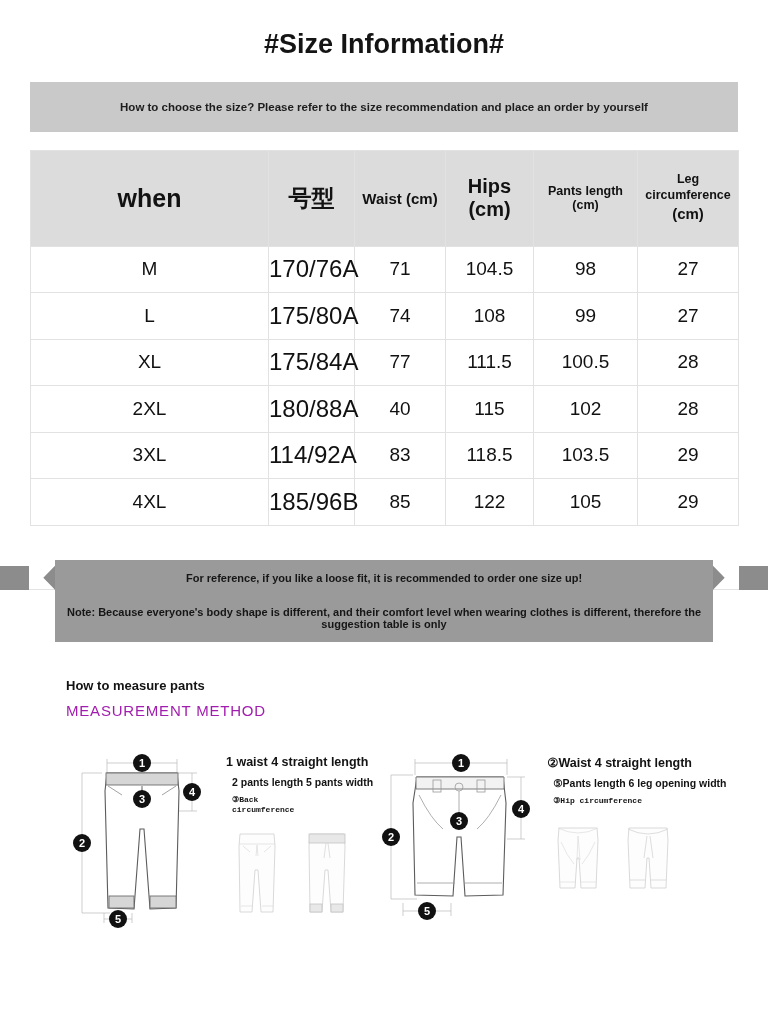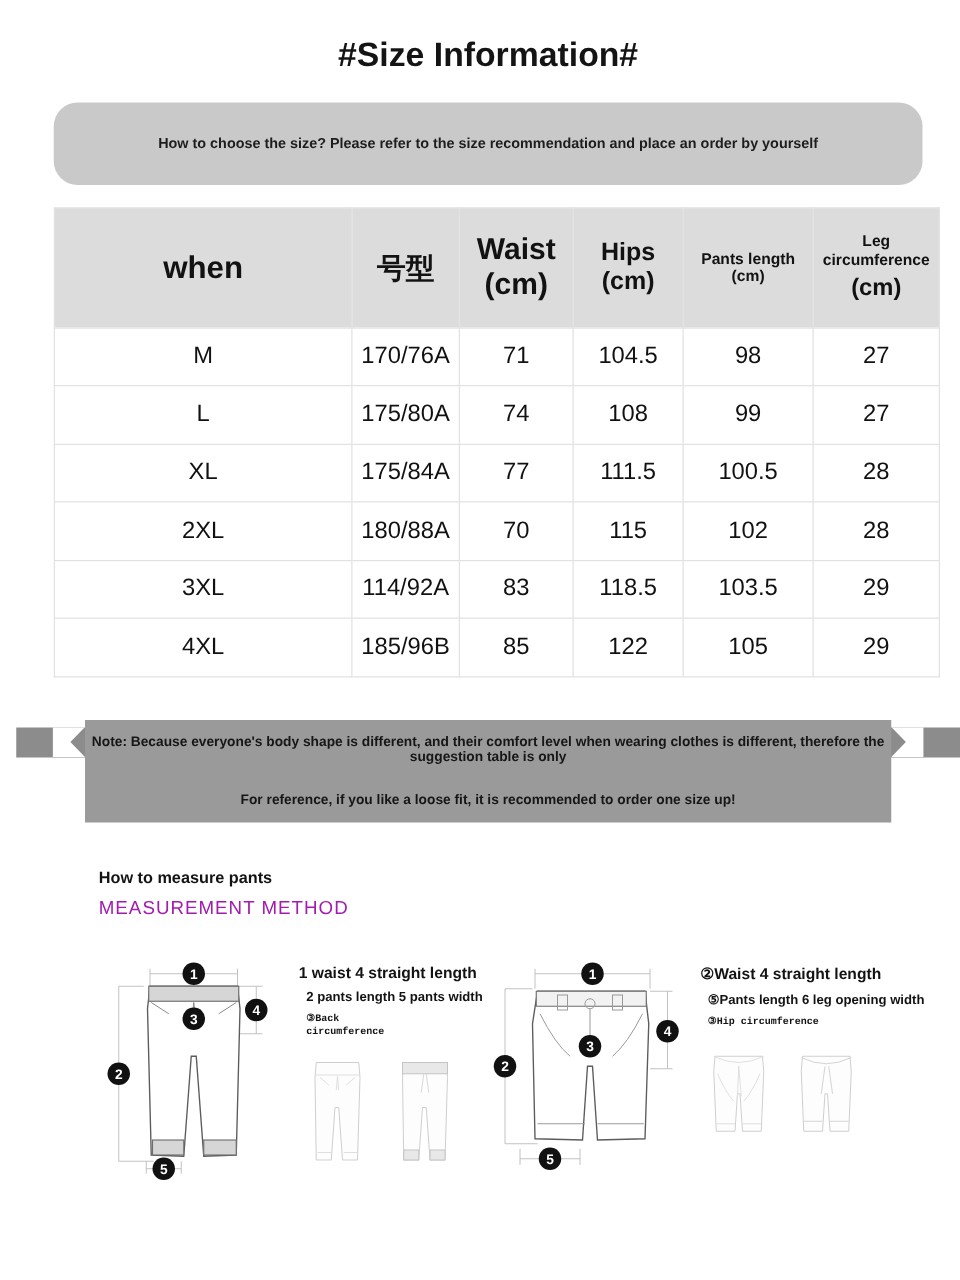--- a/index.html
+++ b/index.html
@@ -4,21 +4,21 @@
 <style>
   * { box-sizing: border-box; }
   html, body {
     margin: 0; padding: 0;
     width: 768px; height: 1024px;
     background: #ffffff;
     font-family: "Liberation Sans", sans-serif;
     color: #1a1a1a;
     overflow: hidden;
   }
-  .page { position: relative; width: 768px; height: 1024px; padding-left: 13px; }
+  .page { position: relative; width: 768px; height: 1024px; }
 
   
   .title-main {
     text-align: center;
     font-size: 27px;
     font-weight: bold;
     letter-spacing: 0px;
     color: #141414;
     padding-top: 30px;
     line-height: 1.1;
@@ -28,26 +28,25 @@
     font-size: 17px;
     font-weight: normal;
     letter-spacing: 1.2px;
     color: #3d3d3d;
     margin-top: 16px;
   }
 
   
   .intro-banner {
     margin: 22px 30px 0 30px;
-    height: 66px;
+    height: 50px;
     background: #c9c9c9;
     display: flex;
     align-items: center;
     justify-content: center;
-    border-radius: 19px;
   }
   .intro-banner span {
     font-size: 11.5px;
     font-weight: bold;
     color: #1d1d1d;
   }
 
   
   .size-table {
     margin: 18px 30px 0 30px;
@@ -62,29 +61,29 @@
     padding: 0;
   }
   .size-table thead th {
     background: #dcdcdc;
     height: 96px;
     font-weight: bold;
     color: #121212;
   }
   .h-size   { font-size: 25px; }
   .h-model  { font-size: 23px; }
-  .h-waist  { font-size: 24px; }
+  .h-waist  { font-size: 15px; }
   .h-hips   { font-size: 20px; }
   .h-plen   { font-size: 12.5px; }
   .h-leg    { font-size: 12.5px; line-height: 1.25; }
-  .h-leg .big { display: block; font-size: 19px; margin-top: 2px; }
+  .h-leg .big { display: block; font-size: 15px; margin-top: 2px; }
 
   .size-table tbody td { height: 46.5px; font-size: 19px; color: #111; }
   .size-table tbody td.c-size  { font-size: 19px; }
-  .size-table tbody td.c-model { font-size: 19px; }
+  .size-table tbody td.c-model { font-size: 24px; }
 
   
   .note-wrap {
     position: relative;
     margin-top: 34px;
     height: 82px;
   }
   .note-band {
     position: absolute;
     left: 0; right: 0; top: 6px;
@@ -194,21 +193,21 @@
           <td class="c-size">XL</td>
           <td class="c-model">175/84A</td>
           <td class="c-val">77</td>
           <td class="c-val">111.5</td>
           <td class="c-val">100.5</td>
           <td class="c-val">28</td>
         </tr>
         <tr>
           <td class="c-size">2XL</td>
           <td class="c-model">180/88A</td>
-          <td class="c-val">70</td>
+          <td class="c-val">40</td>
           <td class="c-val">115</td>
           <td class="c-val">102</td>
           <td class="c-val">28</td>
         </tr>
         <tr>
           <td class="c-size">3XL</td>
           <td class="c-model">114/92A</td>
           <td class="c-val">83</td>
           <td class="c-val">118.5</td>
           <td class="c-val">103.5</td>
@@ -223,22 +222,22 @@
           <td class="c-val">29</td>
         </tr>
       </tbody>
   </table>
 
   <div class="note-wrap">
     <div class="note-band"></div>
     <div class="notch left"></div>
     <div class="notch right"></div>
     <div class="note-body">
+      <span>For reference, if you like a loose fit, it is recommended to order one size up!</span>
       <span>Note: Because everyone's body shape is different, and their comfort level when wearing clothes is different, therefore the suggestion table is only</span>
-      <span>For reference, if you like a loose fit, it is recommended to order one size up!</span>
     </div>
   </div>
 
   <div class="measure-head">
     <div class="measure-title">How to measure pants</div>
     <div class="measure-subtitle">MEASUREMENT METHOD</div>
   </div>
 
   <div class="diagrams">
 

